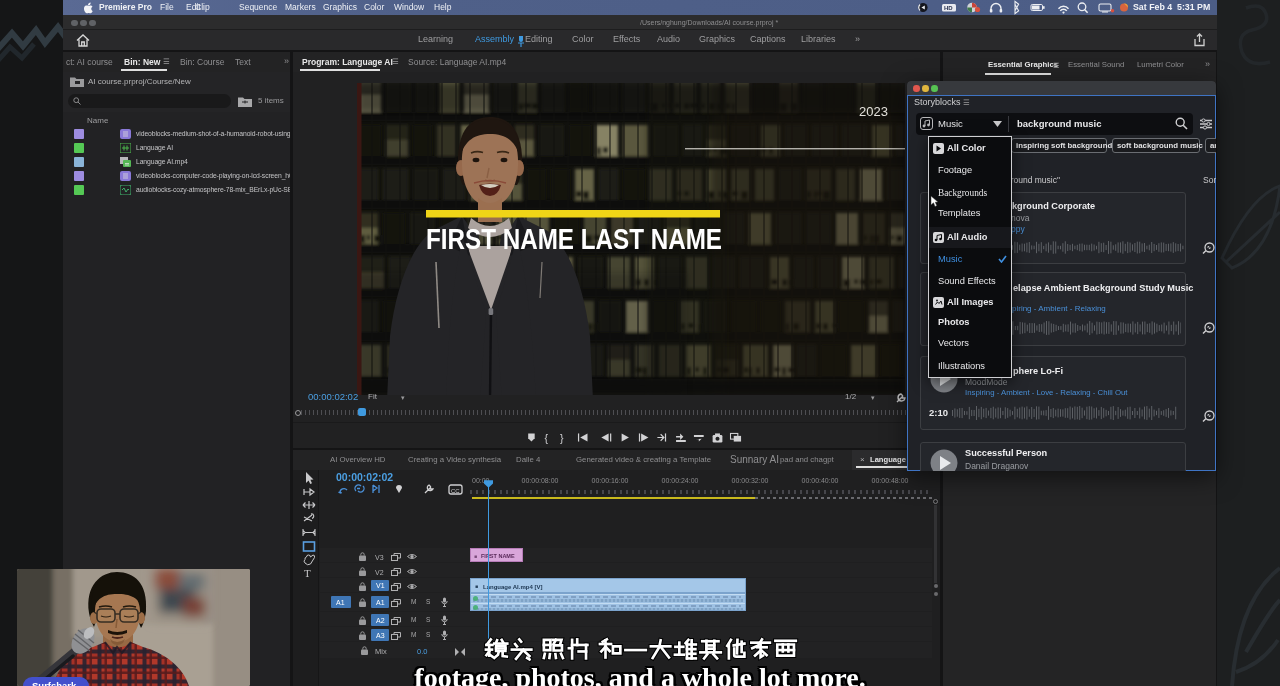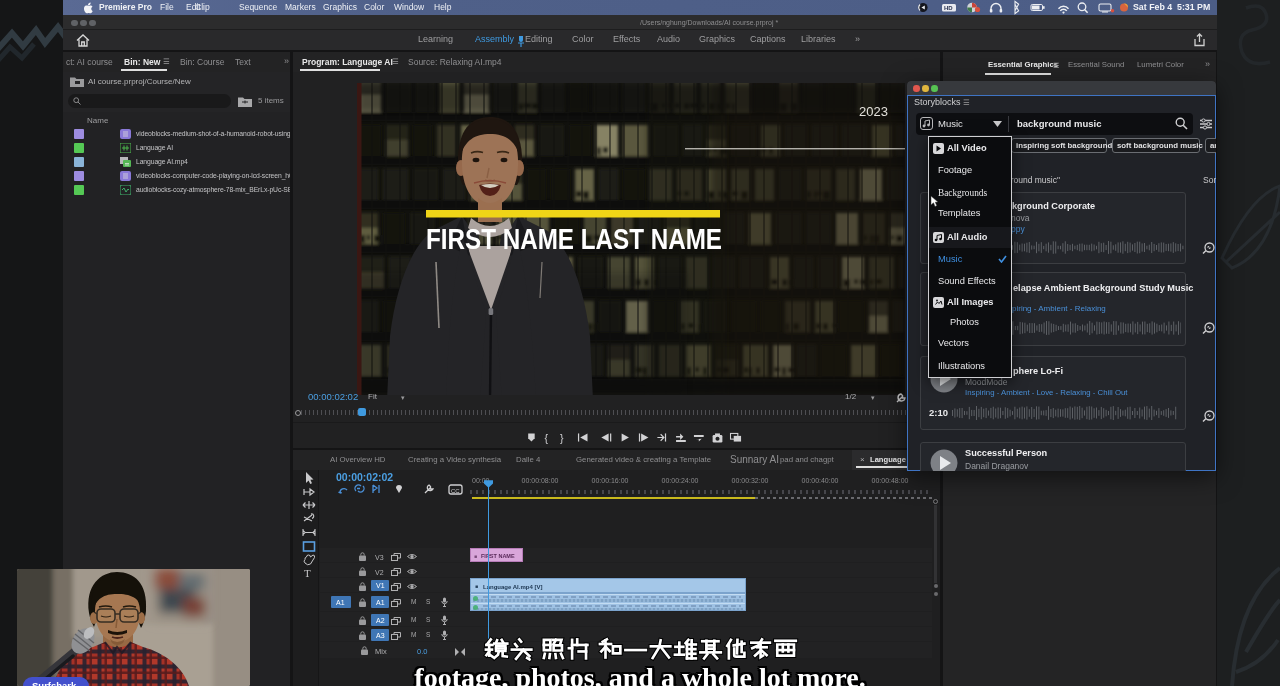--- a/index.html
+++ b/index.html
@@ -143,21 +143,21 @@
       <svg width="11" height="10" viewBox="0 0 11 10" style="position:absolute;left:57px;top:133px">
         <rect width="11" height="10" rx="2" fill="none" stroke="#3fae6a"></rect>
         <path d="M2,5 L4,3 L6,7 L8,4 L9,5" stroke="#3fae6a" fill="none"></path>
       </svg>
       <div style="position:absolute;left:73px;top:138px;margin-top:-4.2px;font-size:6.8px;line-height:8px;color:#c4c4c6;font-weight:normal;white-space:pre;letter-spacing:-0.1px;">audioblocks-cozy-atmosphere-78-mix_BErLx-pUc-SBA-3</div>
     </div>
 <div style="position:absolute;left:293px;top:52px;width:647px;height:396px;background:#212122;overflow:hidden">
       <div style="position:absolute;left:0;top:0;width:764px;height:20px;background:#232324">
         <div style="position:absolute;left:9px;top:10px;margin-top:-5.3px;font-size:8.5px;line-height:11px;color:#e8e8e8;font-weight:600;white-space:pre;">Program: Language AI</div>
         <div style="position:absolute;left:99px;top:10px;margin-top:-4.7px;font-size:7.5px;line-height:9px;color:#9a9a9c;font-weight:normal;white-space:pre;">☰</div>
-        <div style="position:absolute;left:115px;top:10px;margin-top:-5.3px;font-size:8.5px;line-height:11px;color:#8f8f91;font-weight:normal;white-space:pre;">Source: Relaxing AI.mp4</div>
+        <div style="position:absolute;left:115px;top:10px;margin-top:-5.3px;font-size:8.5px;line-height:11px;color:#8f8f91;font-weight:normal;white-space:pre;">Source: Language AI.mp4</div>
         <div style="position:absolute;left:7px;top:17px;width:80px;height:2px;background:#e0e0e0"></div>
       </div>
       <div style="position:absolute;left:0;top:20px;width:647px;height:428px;background:#212122"></div>
       <div style="position:absolute;left:64px;top:31px;width:548px;height:312px;background:#ffffff;overflow:hidden">
         <svg width="548" height="312" viewBox="0 0 548 312" style="position:absolute;left:0;top:0">
           <defs>
             <pattern id="mull" width="14" height="312" patternUnits="userSpaceOnUse">
               <rect width="14" height="312" fill="none"></rect>
               <rect x="0" width="2" height="312" fill="#121210"></rect>
             </pattern>
@@ -1057,21 +1057,21 @@
       </svg>
       <div style="position:absolute;left:58px;top:372px;margin-top:-5.7px;font-size:9.2px;line-height:12px;color:#eeeef0;font-weight:bold;white-space:pre;">Successful Person</div>
       <div style="position:absolute;left:58px;top:385px;margin-top:-5.3px;font-size:8.5px;line-height:11px;color:#9a9da2;font-weight:normal;white-space:pre;">Danail Draganov</div>
       <div style="position:absolute;left:21px;top:55px;width:84px;height:242px">
         <div style="position:absolute;left:0;top:0;width:84px;height:242px;background:#0b0c0e;border:1px solid #cfcfd2;box-shadow:0 4px 14px rgba(0,0,0,0.6)"></div>
         <div style="position:absolute;left:1px;top:91px;width:82px;height:21px;background:#17181c"></div>
         <svg width="13" height="13" viewBox="0 0 13 13" style="position:absolute;left:4px;top:6px">
           <rect x="1" y="1" width="11" height="11" rx="2" fill="#d8d8da"></rect>
           <path d="M4.5,3.5 L9,6.5 L4.5,9.5 Z" fill="#0b0c0e"></path>
         </svg>
-        <div style="position:absolute;left:19px;top:12px;margin-top:-5.8px;font-size:9.3px;line-height:12px;color:#e8e8ea;font-weight:bold;white-space:pre;">All Video</div>
+        <div style="position:absolute;left:19px;top:12px;margin-top:-5.8px;font-size:9.3px;line-height:12px;color:#e8e8ea;font-weight:bold;white-space:pre;">All Color</div>
         <div style="position:absolute;left:10px;top:34px;margin-top:-5.8px;font-size:9.3px;line-height:12px;color:#e8e8ea;font-weight:normal;white-space:pre;">Footage</div>
         <div style="position:absolute;left:10px;top:57px;margin-top:-5.8px;font-size:9.3px;line-height:12px;color:#e8e8ea;font-weight:normal;white-space:pre;font-family:Liberation Serif, serif;">Backgrounds</div>
         <div style="position:absolute;left:10px;top:77px;margin-top:-5.8px;font-size:9.3px;line-height:12px;color:#e8e8ea;font-weight:normal;white-space:pre;">Templates</div>
         <svg width="13" height="13" viewBox="0 0 13 13" style="position:absolute;left:4px;top:95px">
           <rect x="1" y="1" width="11" height="11" rx="2" fill="#d8d8da"></rect>
           <path d="M5,9 V4.5 L9.5,3.5 V8" stroke="#0b0c0e" fill="none"></path>
           <circle cx="4" cy="9" r="1.3" fill="#0b0c0e"></circle>
           <circle cx="8.5" cy="8" r="1.3" fill="#0b0c0e"></circle>
         </svg>
         <div style="position:absolute;left:19px;top:101px;margin-top:-5.8px;font-size:9.3px;line-height:12px;color:#e8e8ea;font-weight:bold;white-space:pre;">All Audio</div>
@@ -1079,21 +1079,21 @@
         <svg width="9" height="8" viewBox="0 0 9 8" style="position:absolute;left:70px;top:119px">
           <path d="M1,4 L3.5,7 L8,1" stroke="#3f8fe0" stroke-width="1.6" fill="none"></path>
         </svg>
         <div style="position:absolute;left:10px;top:145px;margin-top:-5.8px;font-size:9.3px;line-height:12px;color:#e8e8ea;font-weight:normal;white-space:pre;">Sound Effects</div>
         <svg width="13" height="13" viewBox="0 0 13 13" style="position:absolute;left:4px;top:160px">
           <rect x="1" y="1" width="11" height="11" rx="2" fill="#d8d8da"></rect>
           <path d="M3.5,8.5 L5.5,6 L7,7.5 L9,5 L10,8.5" stroke="#0b0c0e" fill="none"></path>
           <circle cx="5" cy="4.5" r="0.9" fill="#0b0c0e"></circle>
         </svg>
         <div style="position:absolute;left:19px;top:166px;margin-top:-5.8px;font-size:9.3px;line-height:12px;color:#e8e8ea;font-weight:bold;white-space:pre;">All Images</div>
-        <div style="position:absolute;left:22px;top:186px;margin-top:-5.8px;font-size:9.3px;line-height:12px;color:#e8e8ea;font-weight:normal;white-space:pre;">Photos</div>
+        <div style="position:absolute;left:10px;top:186px;margin-top:-5.8px;font-size:9.3px;line-height:12px;color:#e8e8ea;font-weight:bold;white-space:pre;">Photos</div>
         <div style="position:absolute;left:10px;top:207px;margin-top:-5.8px;font-size:9.3px;line-height:12px;color:#e8e8ea;font-weight:normal;white-space:pre;">Vectors</div>
         <div style="position:absolute;left:10px;top:230px;margin-top:-5.8px;font-size:9.3px;line-height:12px;color:#e8e8ea;font-weight:normal;white-space:pre;">Illustrations</div>
         <svg width="9" height="11" viewBox="0 0 9 11" style="position:absolute;left:2px;top:60px">
 <path d="M1,0 L1,9 L3.5,6.8 L5,10.5 L6.8,9.8 L5.3,6.2 L8,6 Z" fill="#ffffff" stroke="#333" stroke-width="0.5"></path>
         </svg>
       </div>
     </div>
 <div style="position:absolute;left:17px;top:569px;width:233px;height:117px;overflow:hidden;border-radius:2px">
       <svg width="233" height="117" viewBox="0 0 233 117" style="position:absolute;left:0;top:0">
         <defs>

